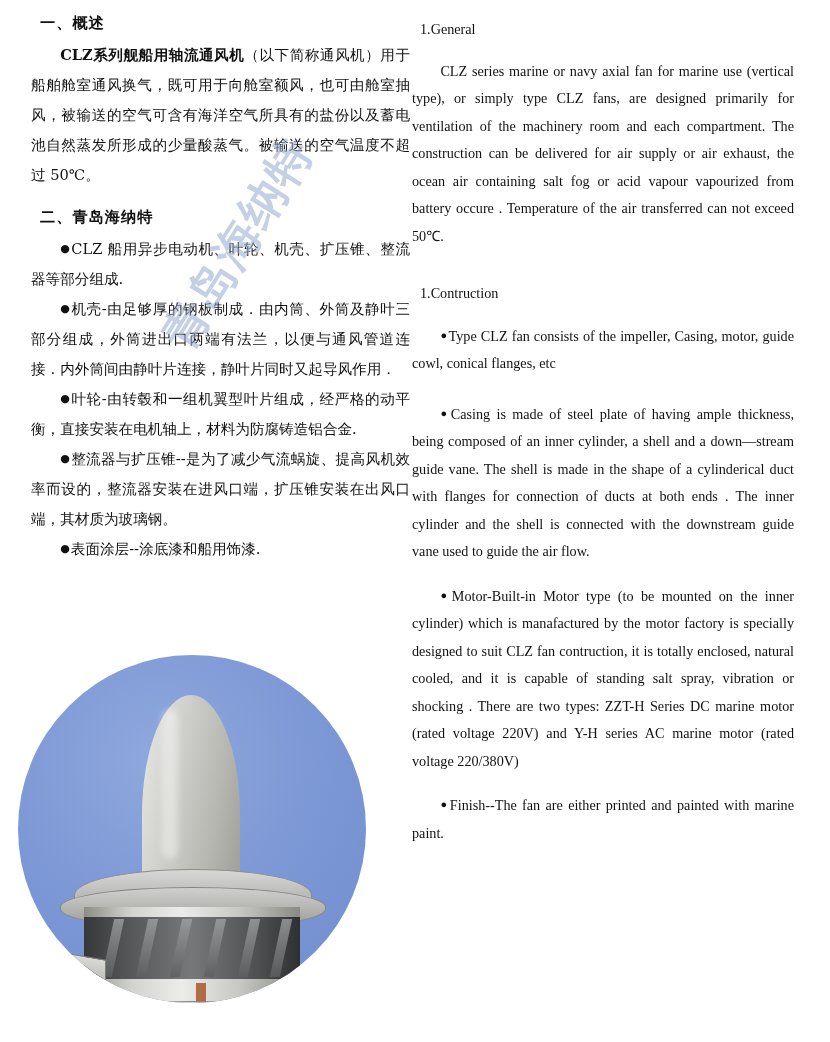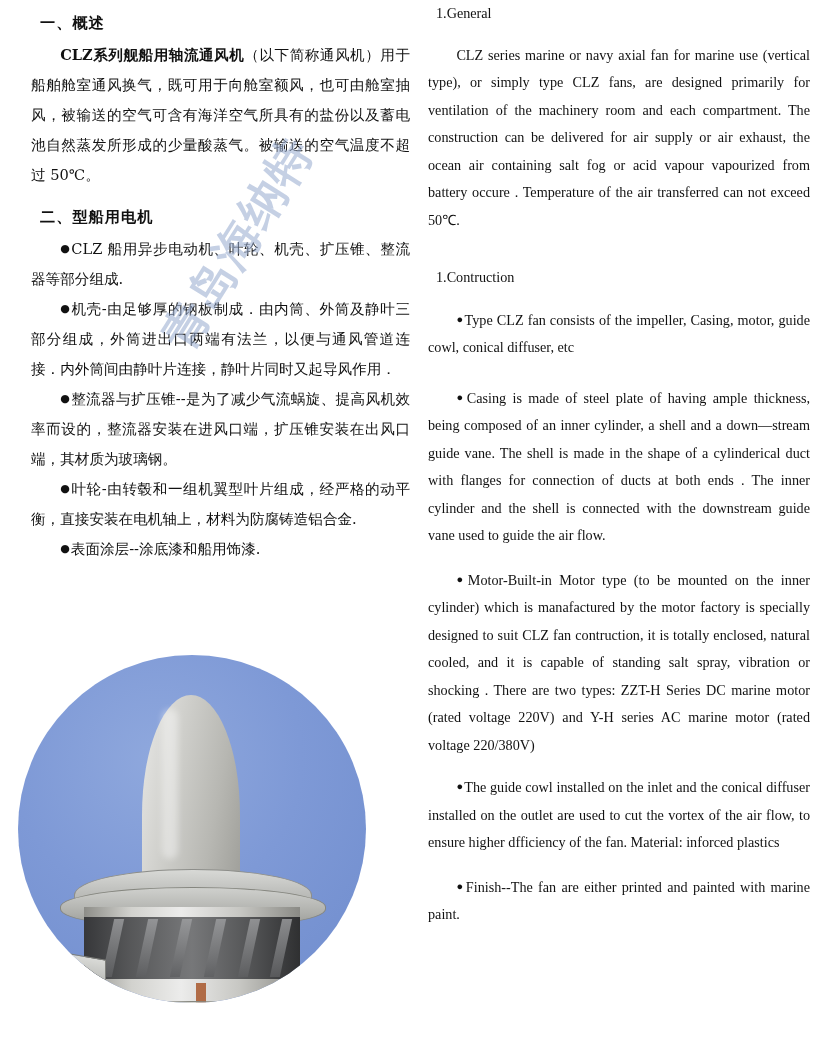--- a/index.html
+++ b/index.html
@@ -25,23 +25,23 @@
     position: absolute;
     top: 0;
     box-sizing: border-box;
   }
   .col-left {
     left: 22px;
     width: 388px;
     padding-top: 8px;
   }
   .col-right {
-    left: 428px;
+    left: 412px;
     width: 382px;
-    padding-top: 0;
+    padding-top: 16px;
   }
 
   
   .cn {
     font-family: "DejaVu Serif", "Liberation Serif", serif;
     font-size: 14.6px;
     line-height: 30px;
     color: #111;
   }
   .cn-head {
@@ -243,50 +243,49 @@
 <div class="page">
 
   <div class="col col-left cn">
 
     <div class="cn-head">一、概述</div>
 
     <p class="cn-p">
       <b>CLZ系列舰船用轴流通风机</b><span>（以下简称通风机）用于船舶舱室通风换气，既可用于向舱室额风，也可由舱室抽风，被输送的空气可含有海洋空气所具有的盐份以及蓄电池自然蒸发所形成的少量酸蒸气。被输送的空气温度不超过 50℃。</span>
     </p>
 
-    <div class="cn-head second">二、型船用电机</div>
+    <div class="cn-head second">二、青岛海纳特</div>
 
     <p class="cn-p bullet"><span class="bsym">●</span><span>CLZ 船用异步电动机、叶轮、机壳、扩压锥、整流器等部分组成.</span></p>
 
     <p class="cn-p bullet"><span class="bsym">●</span><span>机壳-由足够厚的钢板制成．由内筒、外筒及静叶三部分组成，外筒进出口两端有法兰，以便与通风管道连接．内外筒间由静叶片连接，静叶片同时又起导风作用．</span></p>
 
 
+    <p class="cn-p bullet"><span class="bsym">●</span><span>叶轮-由转毂和一组机翼型叶片组成，经严格的动平衡，直接安装在电机轴上，材料为防腐铸造铝合金.</span></p>
+
     <p class="cn-p bullet"><span class="bsym">●</span><span>整流器与扩压锥--是为了减少气流蜗旋、提高风机效率而设的，整流器安装在进风口端，扩压锥安装在出风口端，其材质为玻璃钢。</span></p>
-
-    <p class="cn-p bullet"><span class="bsym">●</span><span>叶轮-由转毂和一组机翼型叶片组成，经严格的动平衡，直接安装在电机轴上，材料为防腐铸造铝合金.</span></p>
 
     <p class="cn-p bullet"><span class="bsym">●</span><span>表面涂层--涂底漆和船用饰漆.</span></p>
   </div>
 
   <div class="col col-right en">
 
     <div class="en-head">1.General</div>
 
     <p class="en-p gap-sm">CLZ series marine or navy axial fan for marine use (vertical type), or simply type CLZ fans, are designed primarily for ventilation of the machinery room and each compartment. The construction can be delivered for air supply or air exhaust, the ocean air containing salt fog or acid vapour vapourized from battery occure . Temperature of the air transferred can not exceed 50℃.</p>
 
     <div class="en-head second">1.Contruction</div>
 
-    <p class="en-p gap-sm"><span class="bsym">●</span><span>Type CLZ fan consists of the impeller, Casing, motor, guide cowl, conical diffuser, etc</span></p>
+    <p class="en-p gap-sm"><span class="bsym">●</span><span>Type CLZ fan consists of the impeller, Casing, motor, guide cowl, conical flanges, etc</span></p>
 
     <p class="en-p gap"><span class="bsym">●</span><span>Casing is made of steel plate of having ample thickness, being composed of an inner cylinder, a shell and a down—stream guide vane. The shell is made in the shape of a cylinderical duct with flanges for connection of ducts at both ends . The inner cylinder and the shell is connected with the downstream guide vane used to guide the air flow.</span></p>
 
     <p class="en-p"><span class="bsym">●</span><span>Motor-Built-in Motor type (to be mounted on the inner cylinder) which is manafactured by the motor factory is specially designed to suit CLZ fan contruction, it is totally enclosed, natural cooled, and it is capable of standing salt spray, vibration or shocking . There are two types: ZZT-H Series DC marine motor (rated voltage 220V) and Y-H series AC marine motor (rated voltage 220/380V)</span></p>
 
 
-    <p class="en-p gap-sm"><span class="bsym">●</span><span>The guide cowl installed on the inlet and the conical diffuser installed on the outlet are used to cut the vortex of the air flow, to ensure higher dfficiency of the fan. Material: inforced plastics</span></p>
 
     <p class="en-p"><span class="bsym">●</span><span>Finish--The fan are either printed and painted with marine paint.</span></p>
   </div>
 
   <div class="photo-wrap">
     <div class="photo-circle">
       <div class="fan">
         <div class="cone"></div>
         <div class="top-ring"></div>
         <div class="flange"></div>

